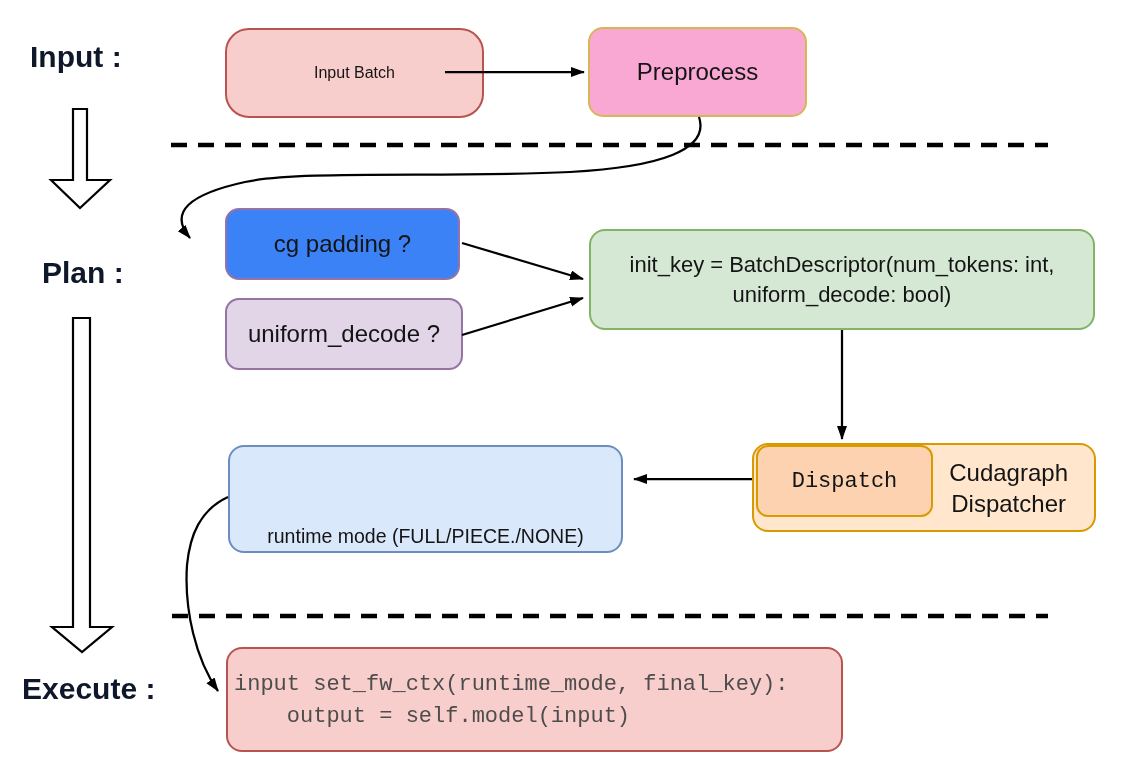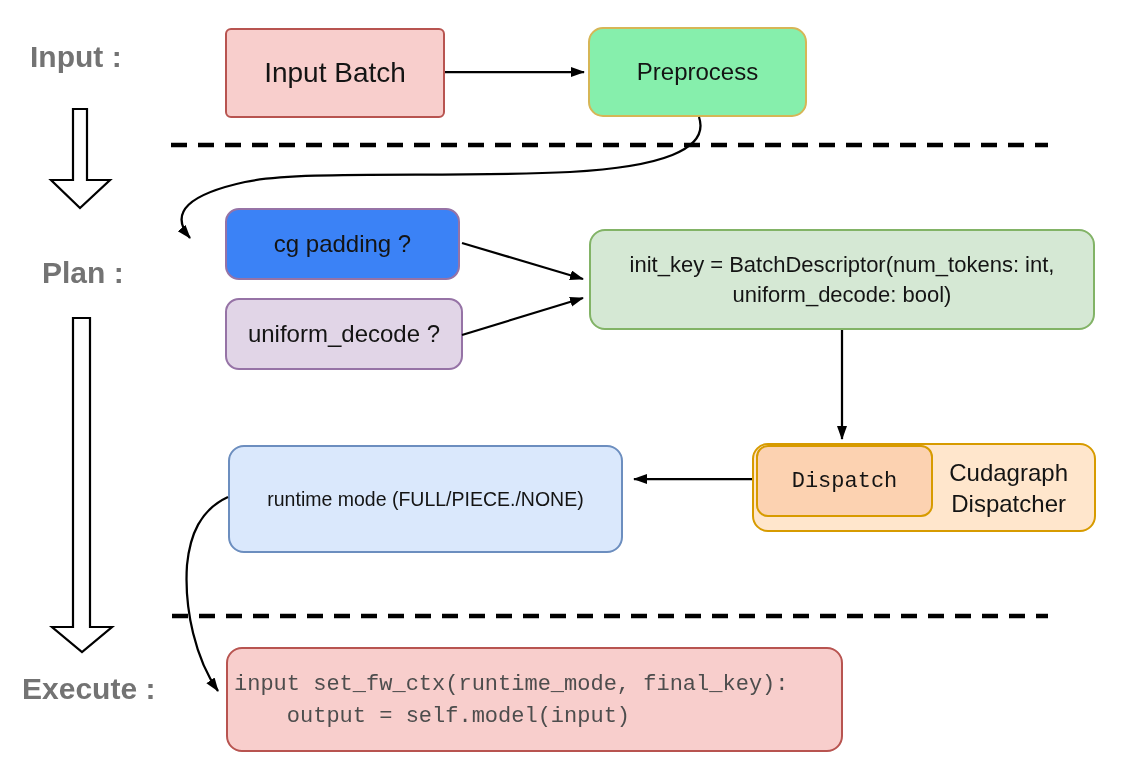--- a/index.html
+++ b/index.html
@@ -7,43 +7,43 @@
     position:relative;width:1142px;height:770px;background:#ffffff;
     font-family:"Liberation Sans",sans-serif;overflow:hidden;
   }
   .node{
     position:absolute;box-sizing:border-box;border:2px solid #000;
     display:flex;align-items:center;justify-content:center;
     text-align:center;color:#141414;z-index:1;
   }
   .node .lines{display:flex;flex-direction:column;align-items:center;}
   .stage-label{
-    position:absolute;font-weight:700;font-size:30px;color:#737373;z-index:1;
+    position:absolute;font-weight:700;font-size:30px;color:#0f172a;z-index:1;
     white-space:nowrap;
   }
   .wires{position:absolute;left:0;top:0;z-index:10;pointer-events:none;}
   .code{
     font-family:"Liberation Mono","DejaVu Sans Mono",monospace;
     white-space:pre;text-align:left;
   }
 </style>
 </head>
 <body>
 
 <div class="canvas">
 
   <div class="stage-label" style="left:30px;top:40px;">Input :</div>
   <div class="stage-label" style="left:42px;top:256px;">Plan :</div>
   <div class="stage-label" style="left:22px;top:672px;text-align:center;">Execute :</div>
 
-  <div class="node" style="left: 225px; top: 28px; width: 220px; height: 90px; border-radius: 6px; font-size: 28px; background-color: rgb(248, 206, 204); border-color: rgb(184, 84, 80);">
+  <div class="node" style="left: 225px; top: 28px; width: 259px; height: 90px; border-radius: 24px; font-size: 16px; background-color: rgb(248, 206, 204); border-color: rgb(184, 84, 80);">
     <span>Input Batch</span>
   </div>
 
-  <div class="node" style="left: 588px; top: 27px; width: 219px; height: 90px; border-radius: 15px; font-size: 24px; background-color: #86efac; border-color: rgb(214, 182, 86);">
+  <div class="node" style="left: 588px; top: 27px; width: 219px; height: 90px; border-radius: 15px; font-size: 24px; background-color: #f9a8d4; border-color: rgb(214, 182, 86);">
     <span>Preprocess</span>
   </div>
 
   <div class="node" style="left: 225px; top: 208px; width: 235px; height: 72px; border-radius: 14px; font-size: 24px; background-color: #3b82f6; border-color: rgb(150, 115, 166);">
     <span>cg padding ?</span>
   </div>
 
   <div class="node" style="left: 589px; top: 229px; width: 506px; height: 101px; border-radius: 16px; font-size: 22px; line-height: 30px; background-color: rgb(213, 232, 212); border-color: rgb(130, 179, 102);">
     <span class="lines">
       <span>init_key = BatchDescriptor(num_tokens: int,</span>
@@ -59,21 +59,21 @@
     <span class="lines">
       <span>Cudagraph</span>
       <span>Dispatcher</span>
     </span>
   </div>
 
   <div class="node" style="left: 756px; top: 445px; width: 177px; height: 72px; border-radius: 12px; font-size: 22px; z-index: 2; background-color: rgb(252, 210, 177); border-color: rgb(215, 155, 0); font-family: Liberation Mono, monospace;">
     <span>Dispatch</span>
   </div>
 
-  <div class="node" style="left: 228px; top: 445px; width: 395px; height: 108px; border-radius: 16px; font-size: 19.5px; line-height: 29px; background-color: rgb(218, 232, 252); border-color: rgb(108, 142, 191);">
+  <div class="node" style="left: 228px; top: 445px; width: 395px; height: 108px; border-radius: 16px; font-size: 19.5px; line-height: 29px; background-color: rgb(218, 232, 252); border-color: rgb(108, 142, 191); align-items: flex-end;">
     <span class="lines">
       <span>runtime mode (FULL/PIECE./NONE)</span>
     </span>
   </div>
 
   <div class="node code" style="left: 226px; top: 647px; width: 617px; height: 105px; border-radius: 16px; font-size: 22px; line-height: 32px; align-items: flex-start; justify-content: flex-start; padding: 20px 0px 0px 6px; background-color: rgb(248, 206, 204); border-color: rgb(184, 84, 80); color: rgb(77, 77, 77);">
     <span class="lines" style="align-items:flex-start;">
       <span>input set_fw_ctx(runtime_mode, final_key):</span>
       <span>    output = self.model(input)</span>
     </span>

